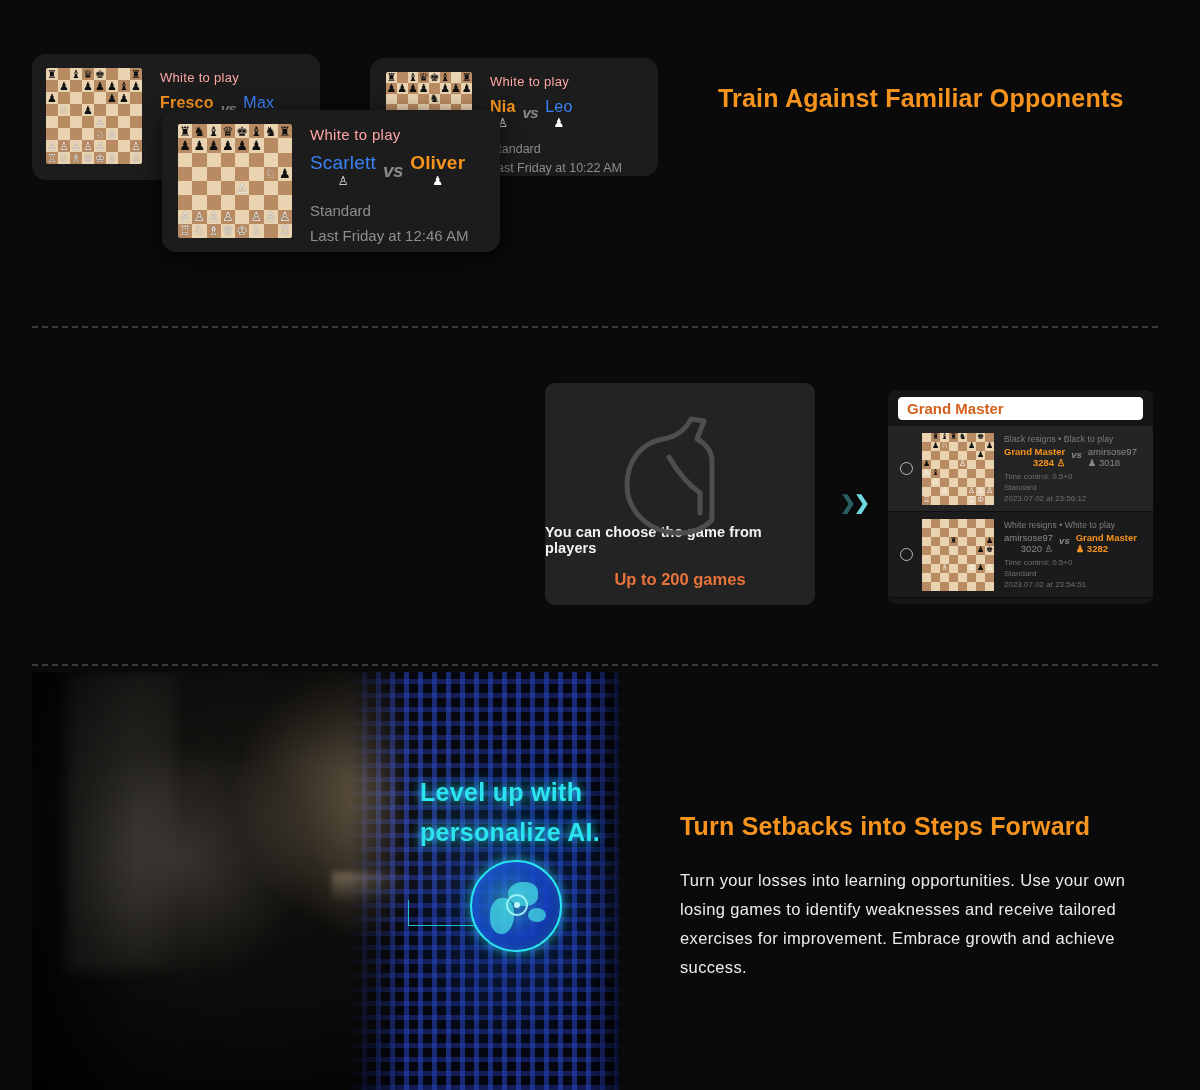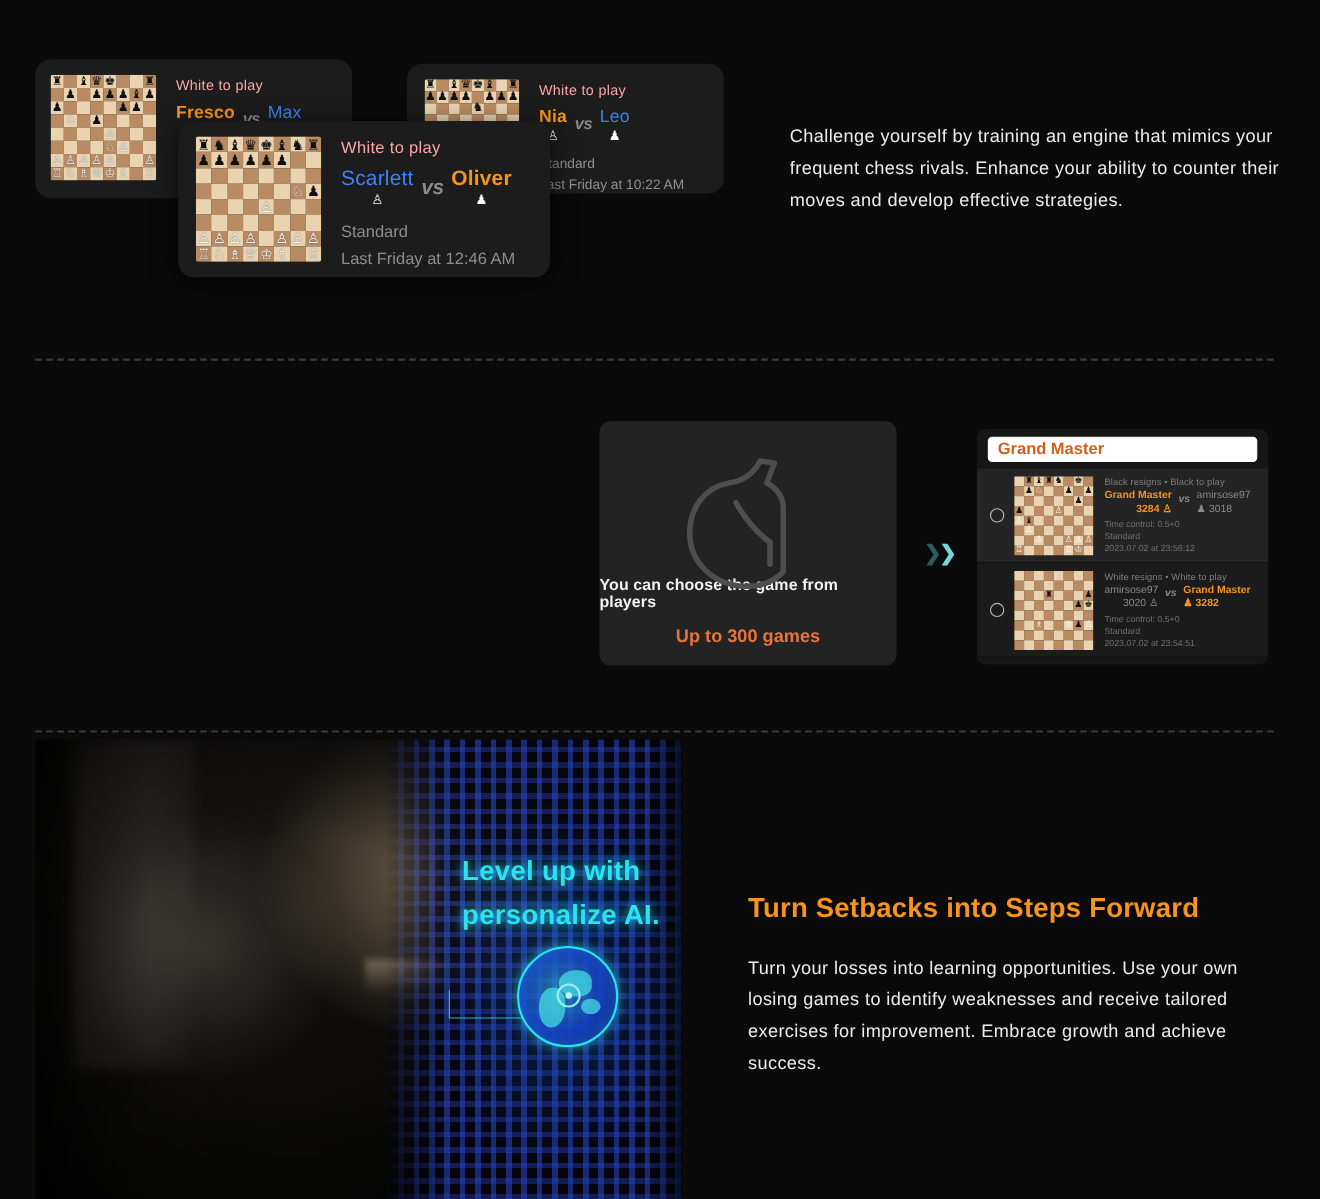--- a/index.html
+++ b/index.html
@@ -709,35 +709,35 @@
         </div>
       </div>
       <div class="meta">
         <div>Standard</div>
         <div>Last Friday at 12:46 AM</div>
       </div>
     </div>
   </div>
 
   <div id="sec1-text">
-    <span class="body-copy">Challenge yourself by training an engine that mimics your frequent chess rivals. Enhance your ability to counter their moves and develop effective strategies.</span>
+    <span class="headline">Train Against Familiar Opponents</span>
   </div>
 
   <div class="divider" id="div1"></div>
 
 
   <div id="knight-card">
     <div class="kwrap">
       <svg width="150" height="140" viewBox="0 0 150 140">
         <path d="M86 10 C80 22 70 28 58 30 C36 34 22 52 22 76 C22 102 44 124 74 124 C88 124 99 119 107 111 L107 52 C107 42 100 34 92 30 L99 12 Z" fill="none" stroke="#4e4e4e" stroke-width="5" stroke-linejoin="round" stroke-linecap="round"></path>
         <path d="M64 48 C72 62 84 76 95 84 L95 104" fill="none" stroke="#4e4e4e" stroke-width="5" stroke-linecap="round"></path>
       </svg>
     </div>
     <div class="kline1">You can choose the game from players</div>
-    <div class="kline2">Up to 300 games</div>
+    <div class="kline2">Up to 200 games</div>
   </div>
 
   <div id="chev">
     <span class="c1">❯</span>
     <span class="c2">❯</span>
   </div>
 
   <div id="games-panel">
     <div id="search-wrap">
       <input id="search-input" type="text" value="Grand Master" placeholder="Grand Master" style="">

